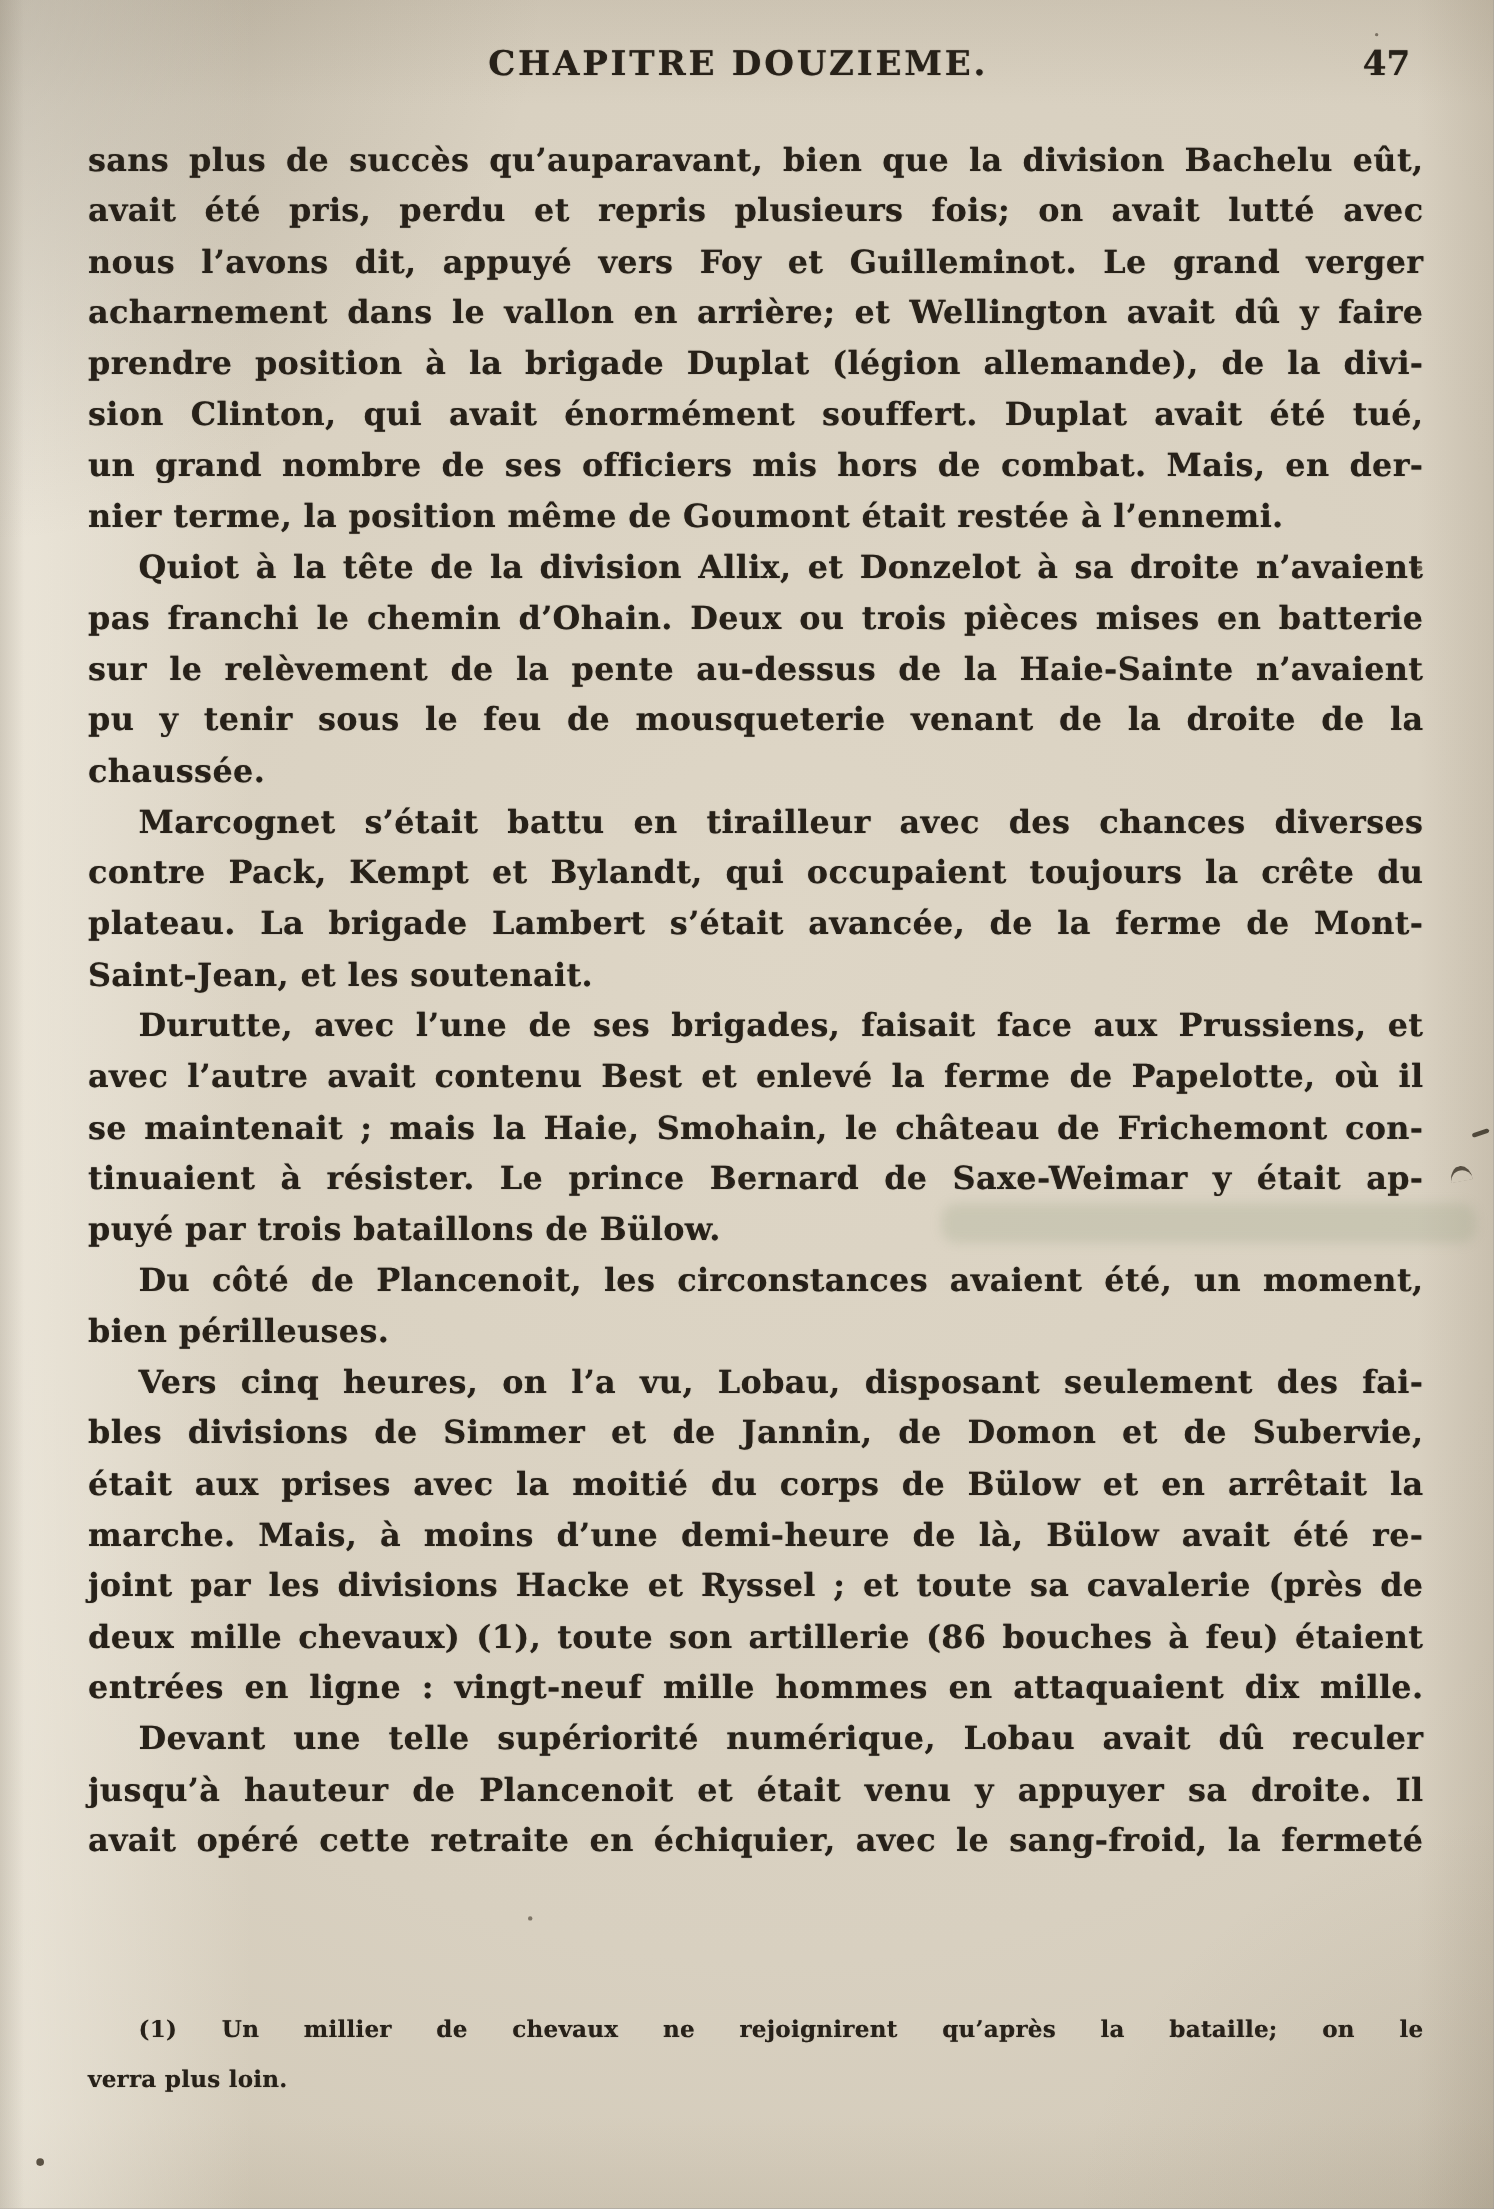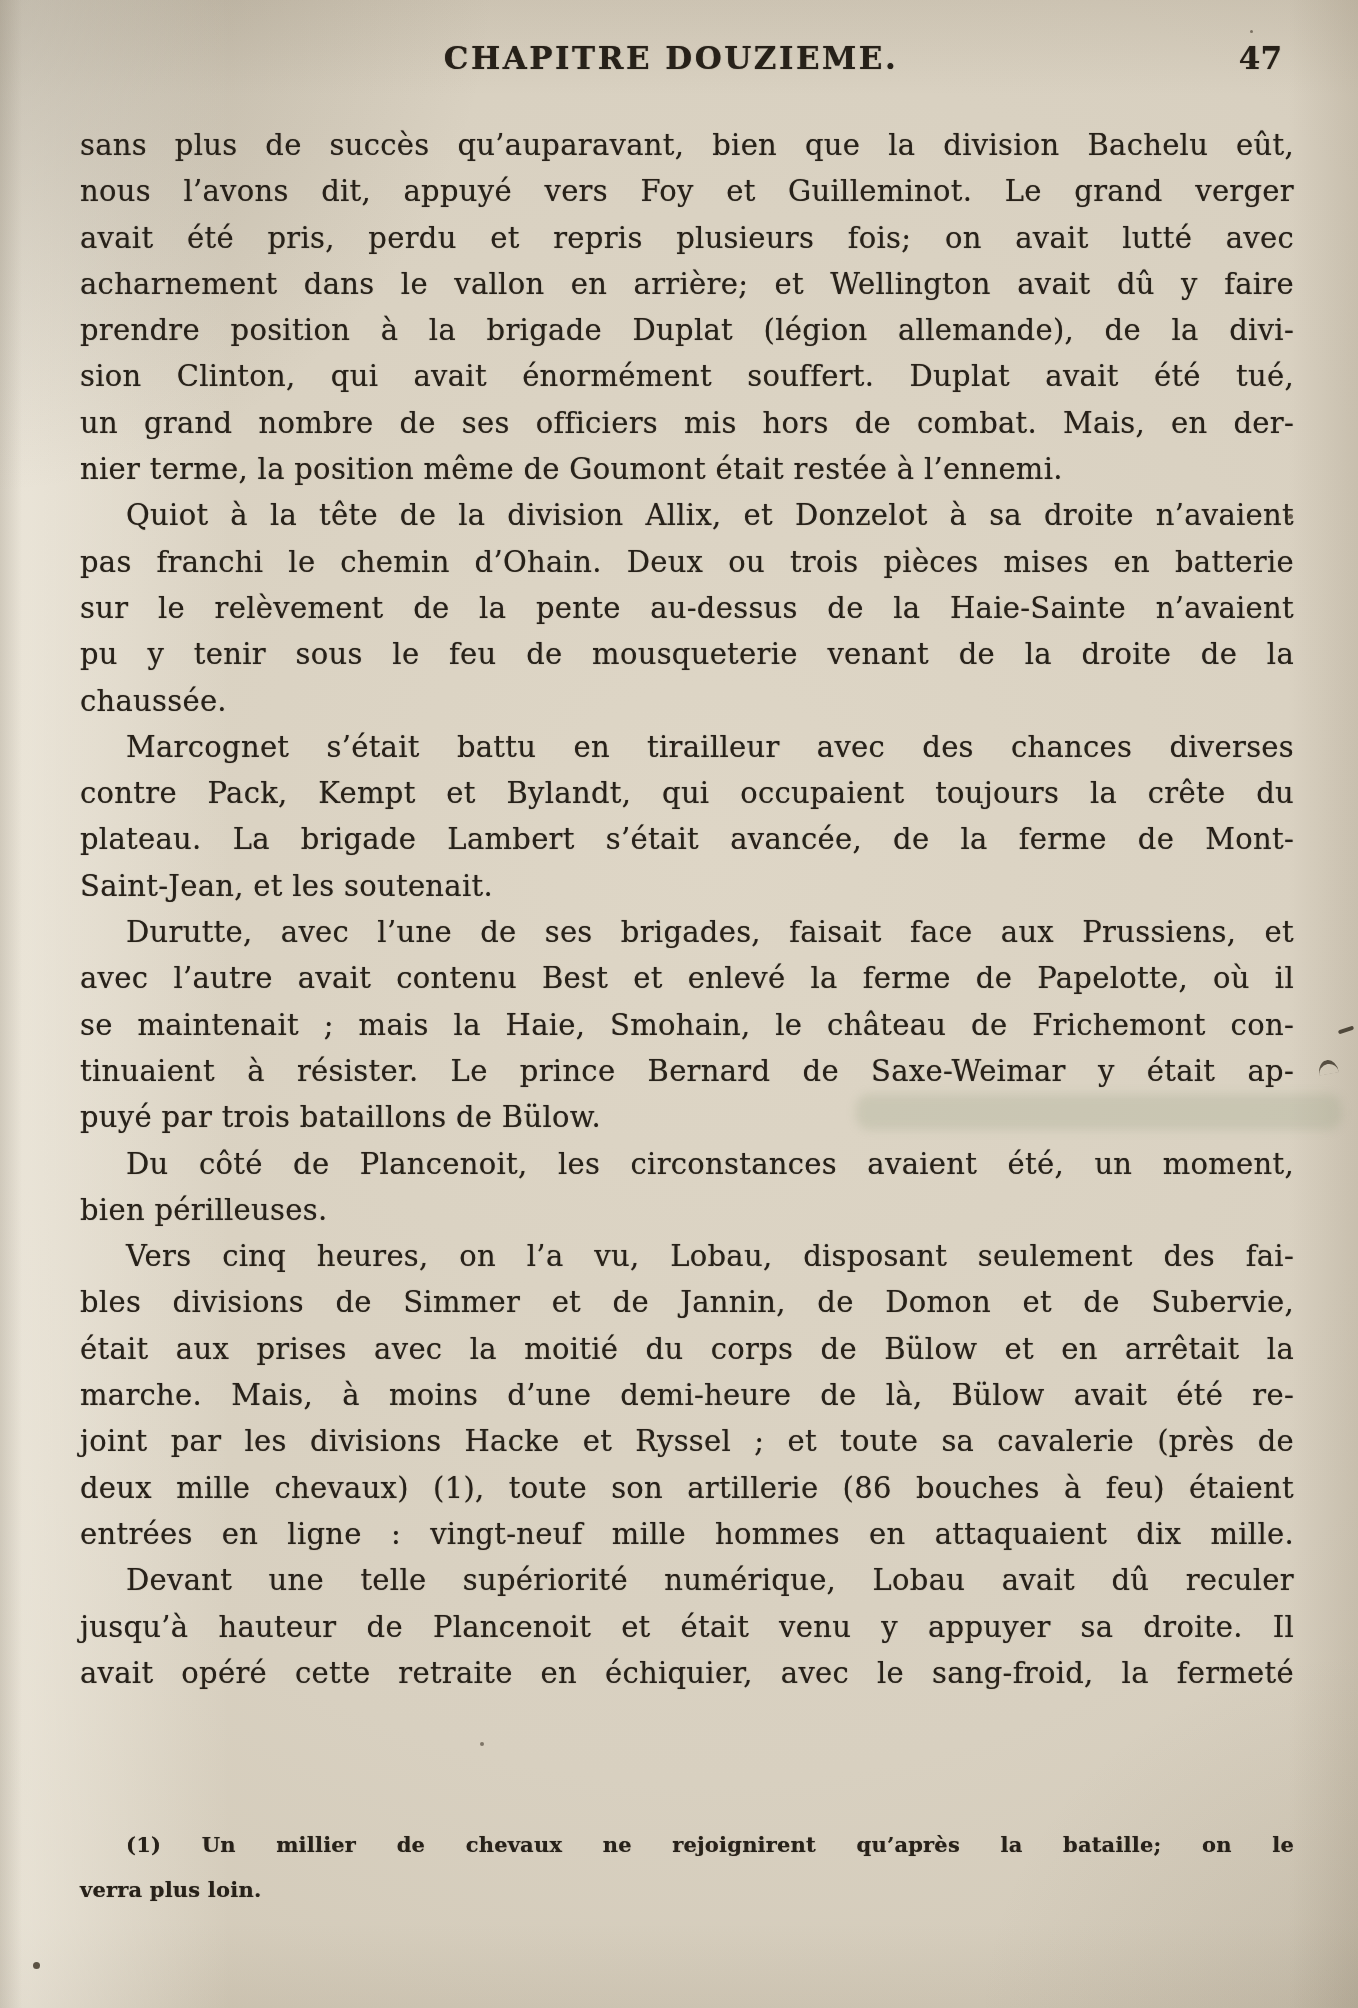--- a/index.html
+++ b/index.html
@@ -55,21 +55,21 @@
   .body-block {
     position: absolute;
     top: 122px;
     left: 80px;
     width: 1214px;
   }
   .ln {
     height: 46.3px;
     line-height: 46.3px;
     font-size: 29px;
-    font-weight: normal;
+    font-weight: bold;
     letter-spacing: 0.3px;
     white-space: normal;
     text-shadow: 0 0 1px rgba(39,33,25,0.55);
     overflow: visible;
   }
   .j {
     text-align: justify;
     text-align-last: justify;
   }
   .ind {
@@ -148,22 +148,22 @@
   <div class="tick-mark"></div>
   <div class="curl-mark"></div>
 
   <div class="header-row">
     <span class="chapter-heading">CHAPITRE DOUZIEME.</span>
     <span class="page-number">47</span>
   </div>
 
   <div class="body-block">
     <div class="ln j">sans plus de succès qu’auparavant, bien que la division Bachelu eût,</div>
+    <div class="ln j">avait été pris, perdu et repris plusieurs fois; on avait lutté avec</div>
     <div class="ln j">nous l’avons dit, appuyé vers Foy et Guilleminot. Le grand verger</div>
-    <div class="ln j">avait été pris, perdu et repris plusieurs fois; on avait lutté avec</div>
     <div class="ln j">acharnement dans le vallon en arrière; et Wellington avait dû y faire</div>
     <div class="ln j">prendre position à la brigade Duplat (légion allemande), de la divi-</div>
     <div class="ln j">sion Clinton, qui avait énormément souffert. Duplat avait été tué,</div>
     <div class="ln j">un grand nombre de ses officiers mis hors de combat. Mais, en der-</div>
     <div class="ln">nier terme, la position même de Goumont était restée à l’ennemi.</div>
     <div class="ln j ind">Quiot à la tête de la division Allix, et Donzelot à sa droite n’avaient</div>
     <div class="ln j">pas franchi le chemin d’Ohain. Deux ou trois pièces mises en batterie</div>
     <div class="ln j">sur le relèvement de la pente au-dessus de la Haie-Sainte n’avaient</div>
     <div class="ln j">pu y tenir sous le feu de mousqueterie venant de la droite de la</div>
     <div class="ln">chaussée.</div>

